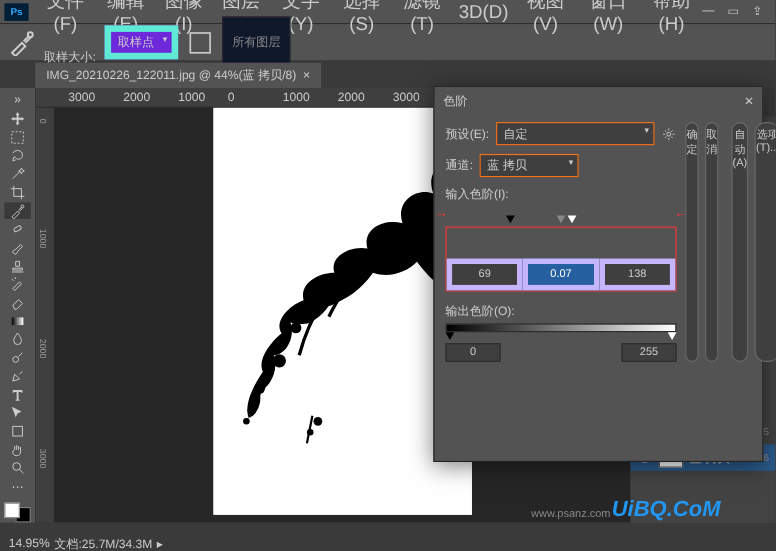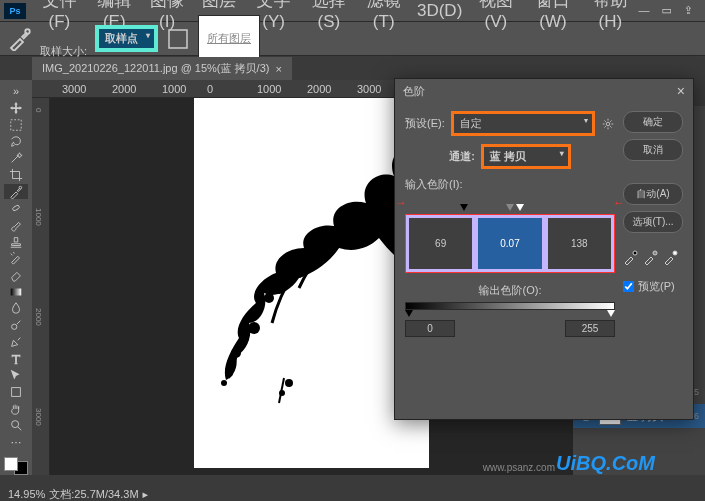--- a/index.html
+++ b/index.html
@@ -5,23 +5,23 @@
 *{margin:0;padding:0;box-sizing:border-box;font-family:"Microsoft YaHei",sans-serif;font-size:11px;color:#ccc;-webkit-user-select:none;}
 body{width:705px;height:501px;background:#535353;overflow:hidden;position:relative;}
 .menubar{height:22px;background:#535353;display:flex;align-items:center;padding:0 4px;border-bottom:1px solid #2a2a2a;}
 .ps-logo{width:29px;height:16px;background:#001e36;color:#31a8ff;display:flex;align-items:center;justify-content:center;font-weight:bold;font-size:9px;margin-right:6px;}
 .menu-item{padding:0 6px;color:#ccc;cursor:pointer;font-size:17px;text-align:center;}
 .win-controls{margin-left:auto;display:flex;gap:12px;padding-right:8px;}
 .win-controls span{color:#ccc;cursor:pointer;}
 .options-bar{height:34px;background:#535353;display:flex;align-items:center;padding:0 8px;gap:8px;border-bottom:1px solid #2a2a2a;}
 .opt-icon{width:24px;height:24px;display:flex;align-items:center;justify-content:center;}
 .opt-label{color:#ccc;font-size:11px;margin-top:26px;}
-.opt-dropdown{background:#0c4a6e;border:4px solid #5eead4;padding:2px 16px 2px 6px;position:relative;font-weight:bold;}
+.opt-dropdown{background:#6d28d9;border:6px solid #5eead4;padding:2px 16px 2px 6px;position:relative;}
 .opt-dropdown::after{content:"▾";position:absolute;right:4px;top:2px;font-size:8px;}
-.opt-button{background:#ffffff;border:1px solid #2a2a2a;padding:15px 8px;color:#888;text-decoration:underline;}
+.opt-button{background:#0f172a;border:1px solid #2a2a2a;padding:15px 8px;color:#888;}
 .tab-bar{height:24px;background:#3a3a3a;display:flex;align-items:flex-end;padding-left:32px;}
 .doc-tab{background:#535353;padding:4px 10px;font-size:10px;color:#ccc;display:flex;align-items:center;gap:6px;}
 .doc-tab .close{color:#ccc;cursor:pointer;}
 .main{position:relative;height:395px;display:flex;}
 .toolbox{width:32px;background:#535353;display:flex;flex-direction:column;align-items:center;padding-top:4px;gap:2px;}
 .tool{width:24px;height:20px;display:flex;align-items:center;justify-content:center;color:#ccc;cursor:pointer;position:relative;}
 .tool.active{background:#3a3a3a;}
 .tool svg{width:14px;height:14px;}
 .fg-bg{width:24px;height:24px;position:relative;margin-top:6px;}
 .fg-sw{width:14px;height:14px;background:#fff;border:1px solid #888;position:absolute;top:0;left:0;}
@@ -49,39 +49,39 @@
 .status-bar{height:38px;background:#3a3a3a;display:flex;align-items:center;padding:0 8px;gap:4px;font-size:10px;color:#bbb;}
 .watermark{position:absolute;right:50px;bottom:26px;font-size:20px;font-weight:bold;color:#2196f3;font-style:italic;}
 .watermark2{position:absolute;right:150px;bottom:28px;font-size:10px;color:#888;}
 
 
 .dialog{position:absolute;left:394px;top:78px;width:300px;height:342px;background:#535353;border:1px solid #222;box-shadow:0 4px 20px rgba(0,0,0,0.5);z-index:100;}
 .dlg-title{height:24px;display:flex;align-items:center;padding:0 8px;font-size:11px;}
 .dlg-close{margin-left:auto;cursor:pointer;font-size:14px;}
 .dlg-body{padding:8px 10px;display:flex;gap:8px;}
 .dlg-left{flex:1;}
-.dlg-right{width:60px;display:flex;flex-direction:column;gap:6px;}
+.dlg-right{width:60px;display:flex;gap:6px;}
 .dlg-row{display:flex;align-items:center;gap:6px;margin-bottom:8px;font-size:11px;}
-.dlg-dropdown{flex:1;background:#3f3f3f;border:3px solid #f97316;padding:2px 6px;position:relative;}
+.dlg-dropdown{flex:1;background:#3f3f3f;border:1px solid #f97316;padding:2px 6px;position:relative;}
 .dlg-dropdown::after{content:"▾";position:absolute;right:4px;top:2px;font-size:8px;}
 .gear-icon{width:14px;height:14px;color:#ccc;}
 .dlg-btn{background:#3f3f3f;border:1px solid #6a6a6a;border-radius:10px;padding:3px 0;text-align:center;font-size:10px;cursor:pointer;}
 .histogram{height:90px;background:#3f3f3f;border:1px solid #2a2a2a;position:relative;margin-bottom:4px;}
 .histo-svg{width:100%;height:100%;}
 .annot{position:absolute;left:6px;font-size:10px;color:#f33;}
 .slider-track{height:12px;position:relative;margin-bottom:6px;}
 .slider-bg{height:8px;background:linear-gradient(to right,#000,#fff);border:1px solid #2a2a2a;}
 .slider-bg.out{background:linear-gradient(to right,#000,#fff);}
 .tri{width:0;height:0;border-left:4px solid transparent;border-right:4px solid transparent;position:absolute;top:8px;cursor:pointer;}
 .tri.black{border-top:7px solid #000;}
 .tri.gray{border-top:7px solid #888;}
 .tri.white{border-top:7px solid #fff;}
 .red-arr{position:absolute;color:#f33;font-size:12px;}
 .value-row{display:flex;gap:0;border:1px solid #f33;margin-bottom:10px;}
-.value-row input{flex:1;background:#3f3f3f;border:3px solid #c4b5fd;text-align:center;color:#ccc;padding:20px;font-size:10px;width:30px;}
+.value-row input{flex:1;background:#3f3f3f;border:5px solid #c4b5fd;text-align:center;color:#ccc;padding:4px;font-size:10px;width:30px;margin-top:28px;}
 .value-row input.sel{background:#2760a0;color:#fff;}
 .out-values{display:flex;justify-content:space-between;}
 .out-values input{width:50px;background:#3f3f3f;border:1px solid #2a2a2a;text-align:center;color:#ccc;padding:2px;font-size:10px;}
 .eyedrops{display:flex;gap:4px;margin-top:10px;margin-bottom:8px;justify-content:flex-start;}
 .eyedrop{width:16px;height:16px;color:#ccc;}
 .preview-check{display:flex;align-items:center;gap:4px;font-size:10px;}
 .preview-check input{width:11px;height:11px;}
 </style>
 </head>
 <body>
@@ -119,21 +119,21 @@
       <svg viewBox="0 0 16 16" stroke="#ccc" fill="none">
         <rect x="2" y="2" width="12" height="12"></rect>
       </svg>
     </div>
   <div class="opt-button">所有图层</div>
   <div style="width:30px;"></div>
 </div>
 
 <div class="tab-bar">
   <div class="doc-tab">
-    <span>IMG_20210226_122011.jpg @ 15%(蓝 拷贝/3)</span>
+    <span>IMG_20210226_122011.jpg @ 44%(蓝 拷贝/8)</span>
     <span class="close">×</span>
   </div>
 </div>
 
 <div class="main">
 
   <div class="toolbox">
     <div class="tool">»</div>
     <div class="tool">
         <svg viewBox="0 0 16 16" fill="#ccc">
@@ -359,38 +359,38 @@
   <div class="dlg-body">
     <div class="dlg-left">
       <div class="dlg-row">
         <span>预设(E):</span>
         <div class="dlg-dropdown">自定</div>
         <svg class="gear-icon" viewBox="0 0 16 16" fill="none" stroke="#ccc">
             <circle cx="8" cy="8" r="2"></circle>
             <path d="M8 2v2M8 12v2M2 8h2M12 8h2M4 4l1.5 1.5M10.5 10.5L12 12M12 4l-1.5 1.5M5.5 10.5L4 12"></path>
           </svg>
       </div>
-      <div class="dlg-row" style="justify-content:center;font-weight:bold;">
+      <div class="dlg-row" style="justify-content:flex-start;">
         <span>通道:</span>
         <div class="dlg-dropdown" style="flex:0 0 90px;">蓝 拷贝</div>
       </div>
       <div style="font-size:11px;margin-bottom:4px;">输入色阶(I):</div>
       <div class="slider-track">
         <span class="red-arr" style="left:-10px;top:-2px;">→</span>
         <div class="tri black" style="left:26%;"></div>
         <div class="tri gray" style="left:48%;"></div>
         <div class="tri white" style="left:53%;"></div>
         <span class="red-arr" style="right:-10px;top:-2px;">←</span>
       </div>
       <div class="value-row">
         <input value="69" style="">
         <input class="sel" value="0.07" style="">
         <input value="138" style="">
       </div>
-      <div style="font-size:11px;margin-bottom:4px;text-align:center;">输出色阶(O):</div>
+      <div style="font-size:11px;margin-bottom:4px;">输出色阶(O):</div>
       <div class="slider-track">
         <div class="slider-bg out"></div>
         <div class="tri black" style="left:0;"></div>
         <div class="tri white" style="right:0;"></div>
       </div>
       <div class="out-values">
         <input value="0" style="">
         <input value="255" style="">
       </div>
     </div>

